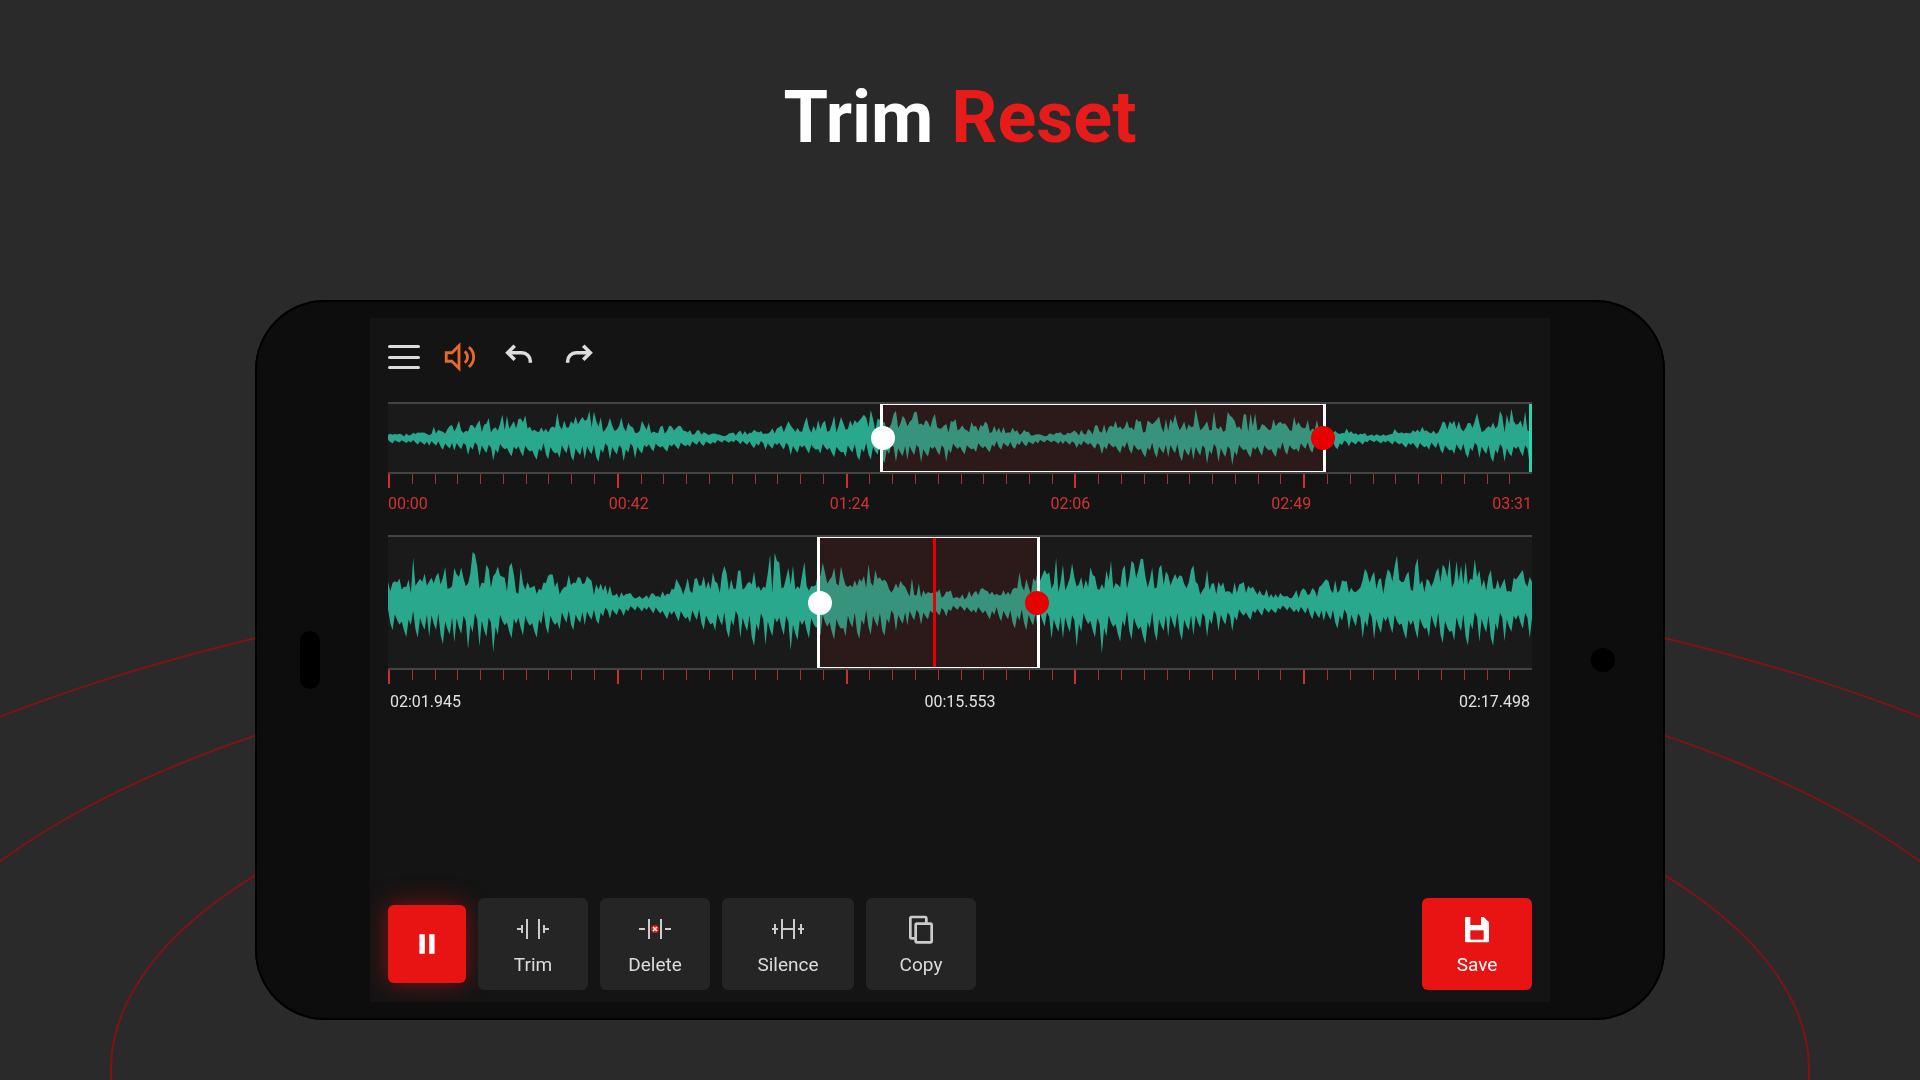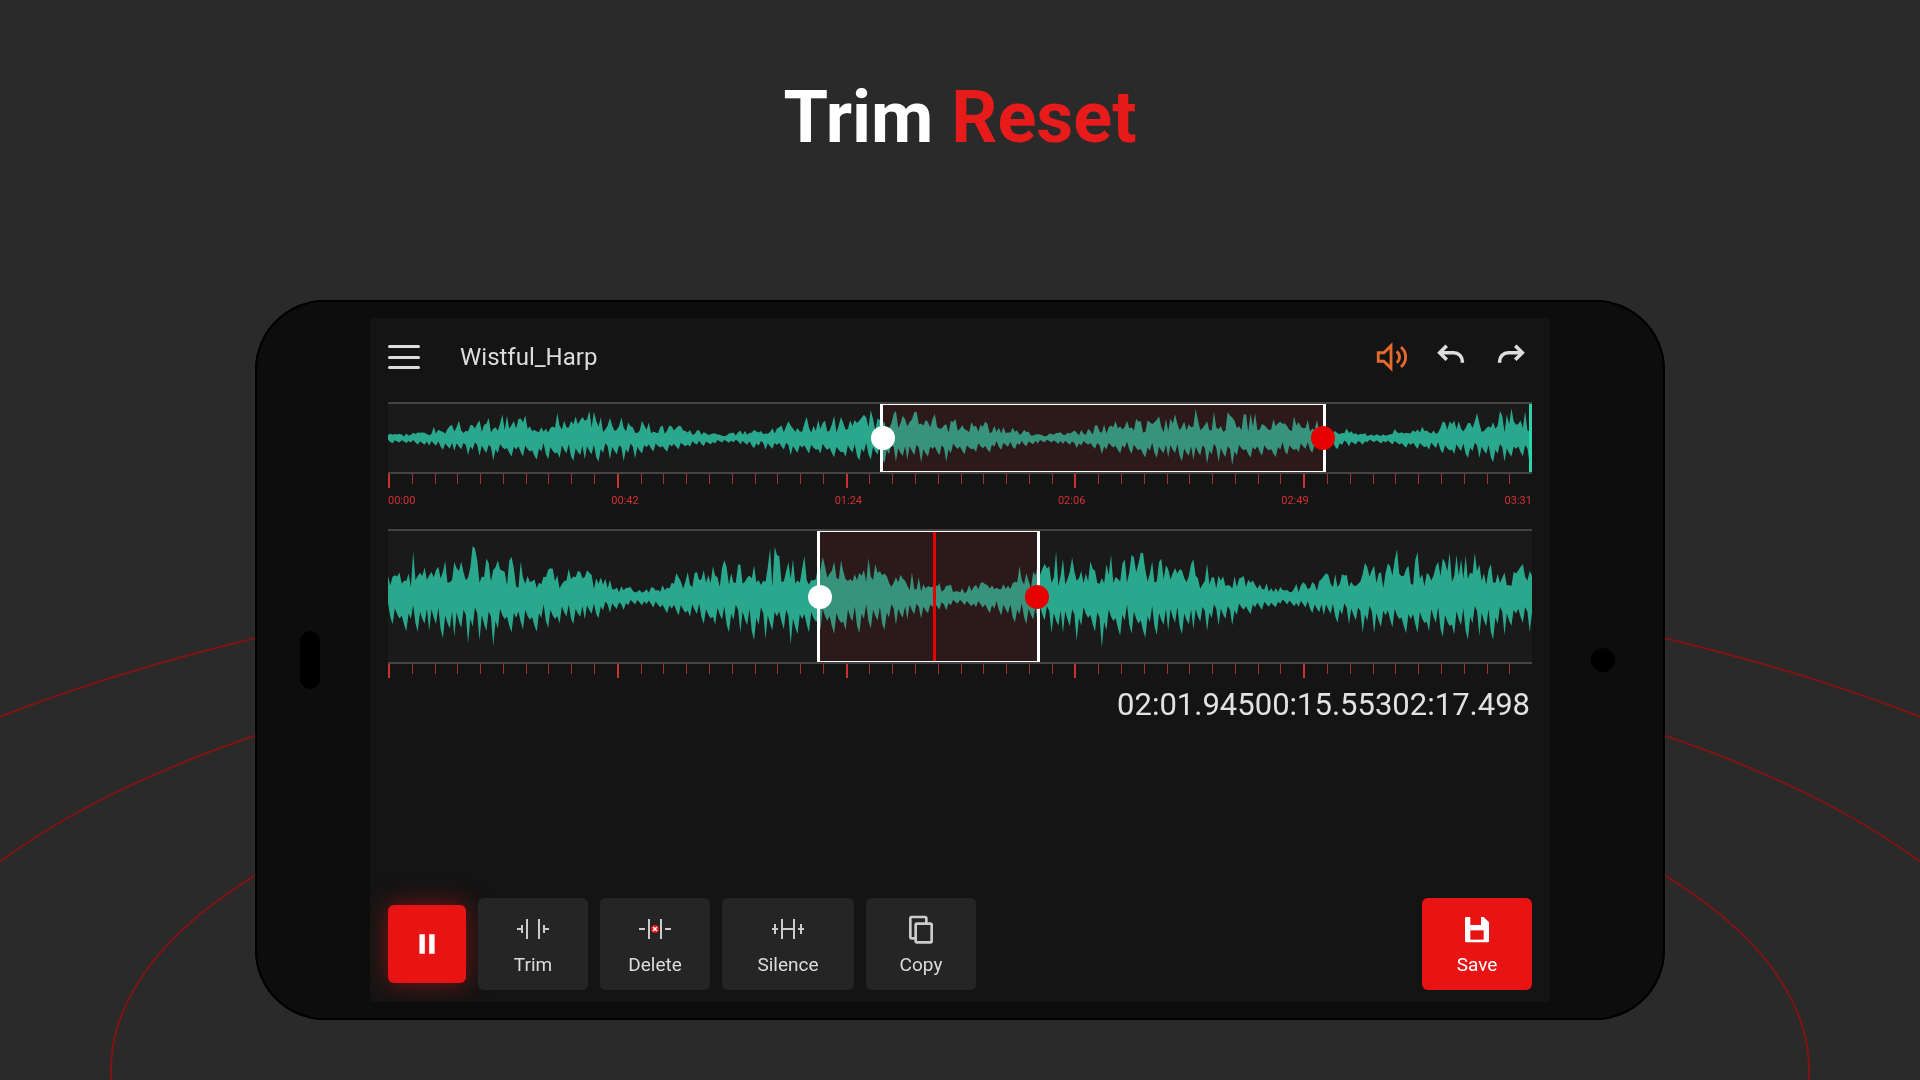--- a/index.html
+++ b/index.html
@@ -42,24 +42,24 @@
 .handle.white{background:#fff}
 .handle.red{background:#e60000}
 .playhead{position:absolute;top:0;bottom:0;width:3px;background:#e60000}
 .endmark{position:absolute;top:0;right:0;width:3px;height:100%;background:#2dd4a9}
 
 .ruler{position:relative;height:14px;display:flex}
 .ruler .tick{flex:1;border-left:1px solid #aa3030;height:10px}
 .ruler .tick.major{height:14px;border-left:2px solid #cc3030}
 
 .labels{display:flex;justify-content:space-between;margin-top:6px}
-.labels span{color:#d23333;font-size:11px}
+.labels span{color:#d23333;font-size:16px}
 .labels.small span{font-size:16px}
 
-.timebar{display:flex;justify-content:flex-end;color:#e2e2e2;font-size:31px;padding:8px 2px 10px}
+.timebar{display:flex;justify-content:space-between;color:#e2e2e2;font-size:16px;padding:8px 2px 10px}
 
 .toolbar{display:flex;gap:12px;padding:0 18px 12px;align-items:stretch}
 .btn{background:#252525;border:none;color:#dcdcdc;display:flex;flex-direction:column;align-items:center;justify-content:center;gap:8px;cursor:pointer;border-radius:6px}
 .btn.play{width:78px;height:78px;background:#e81414;align-self:center;box-shadow:0 0 24px rgba(232,20,20,.5)}
 .btn.tool{width:110px;height:92px;font-size:19px}
 .btn.tool.wide{width:132px}
 .btn.act{width:110px;height:92px;background:#e81414;font-size:19px;color:#fff}
 .btn svg{width:36px;height:32px}
 .btn.play svg{width:26px;height:30px}
 .spacer{flex:1}
@@ -79,21 +79,20 @@
 
 <div class="phone">
   <div class="screen">
 
     <div class="topbar">
       <div class="hamburger">
           <span></span>
           <span></span>
           <span></span>
         </div>
-      <div class="title">Wistful_Harp</div>
       <div class="icon-btn">
         <svg viewBox="0 0 24 24" fill="none" stroke="#e86a2a" stroke-width="2">
             <path d="M3 9v6h4l5 5V4L7 9H3z"></path>
             <path d="M16 8a5 5 0 010 8"></path>
             <path d="M19 5a9 9 0 010 14"></path>
           </svg>
       </div>
       <div class="icon-btn">
         <svg viewBox="0 0 24 24" fill="none" stroke="#ddd" stroke-width="2.5">
             <path d="M9 14L4 9l5-5"></path>

